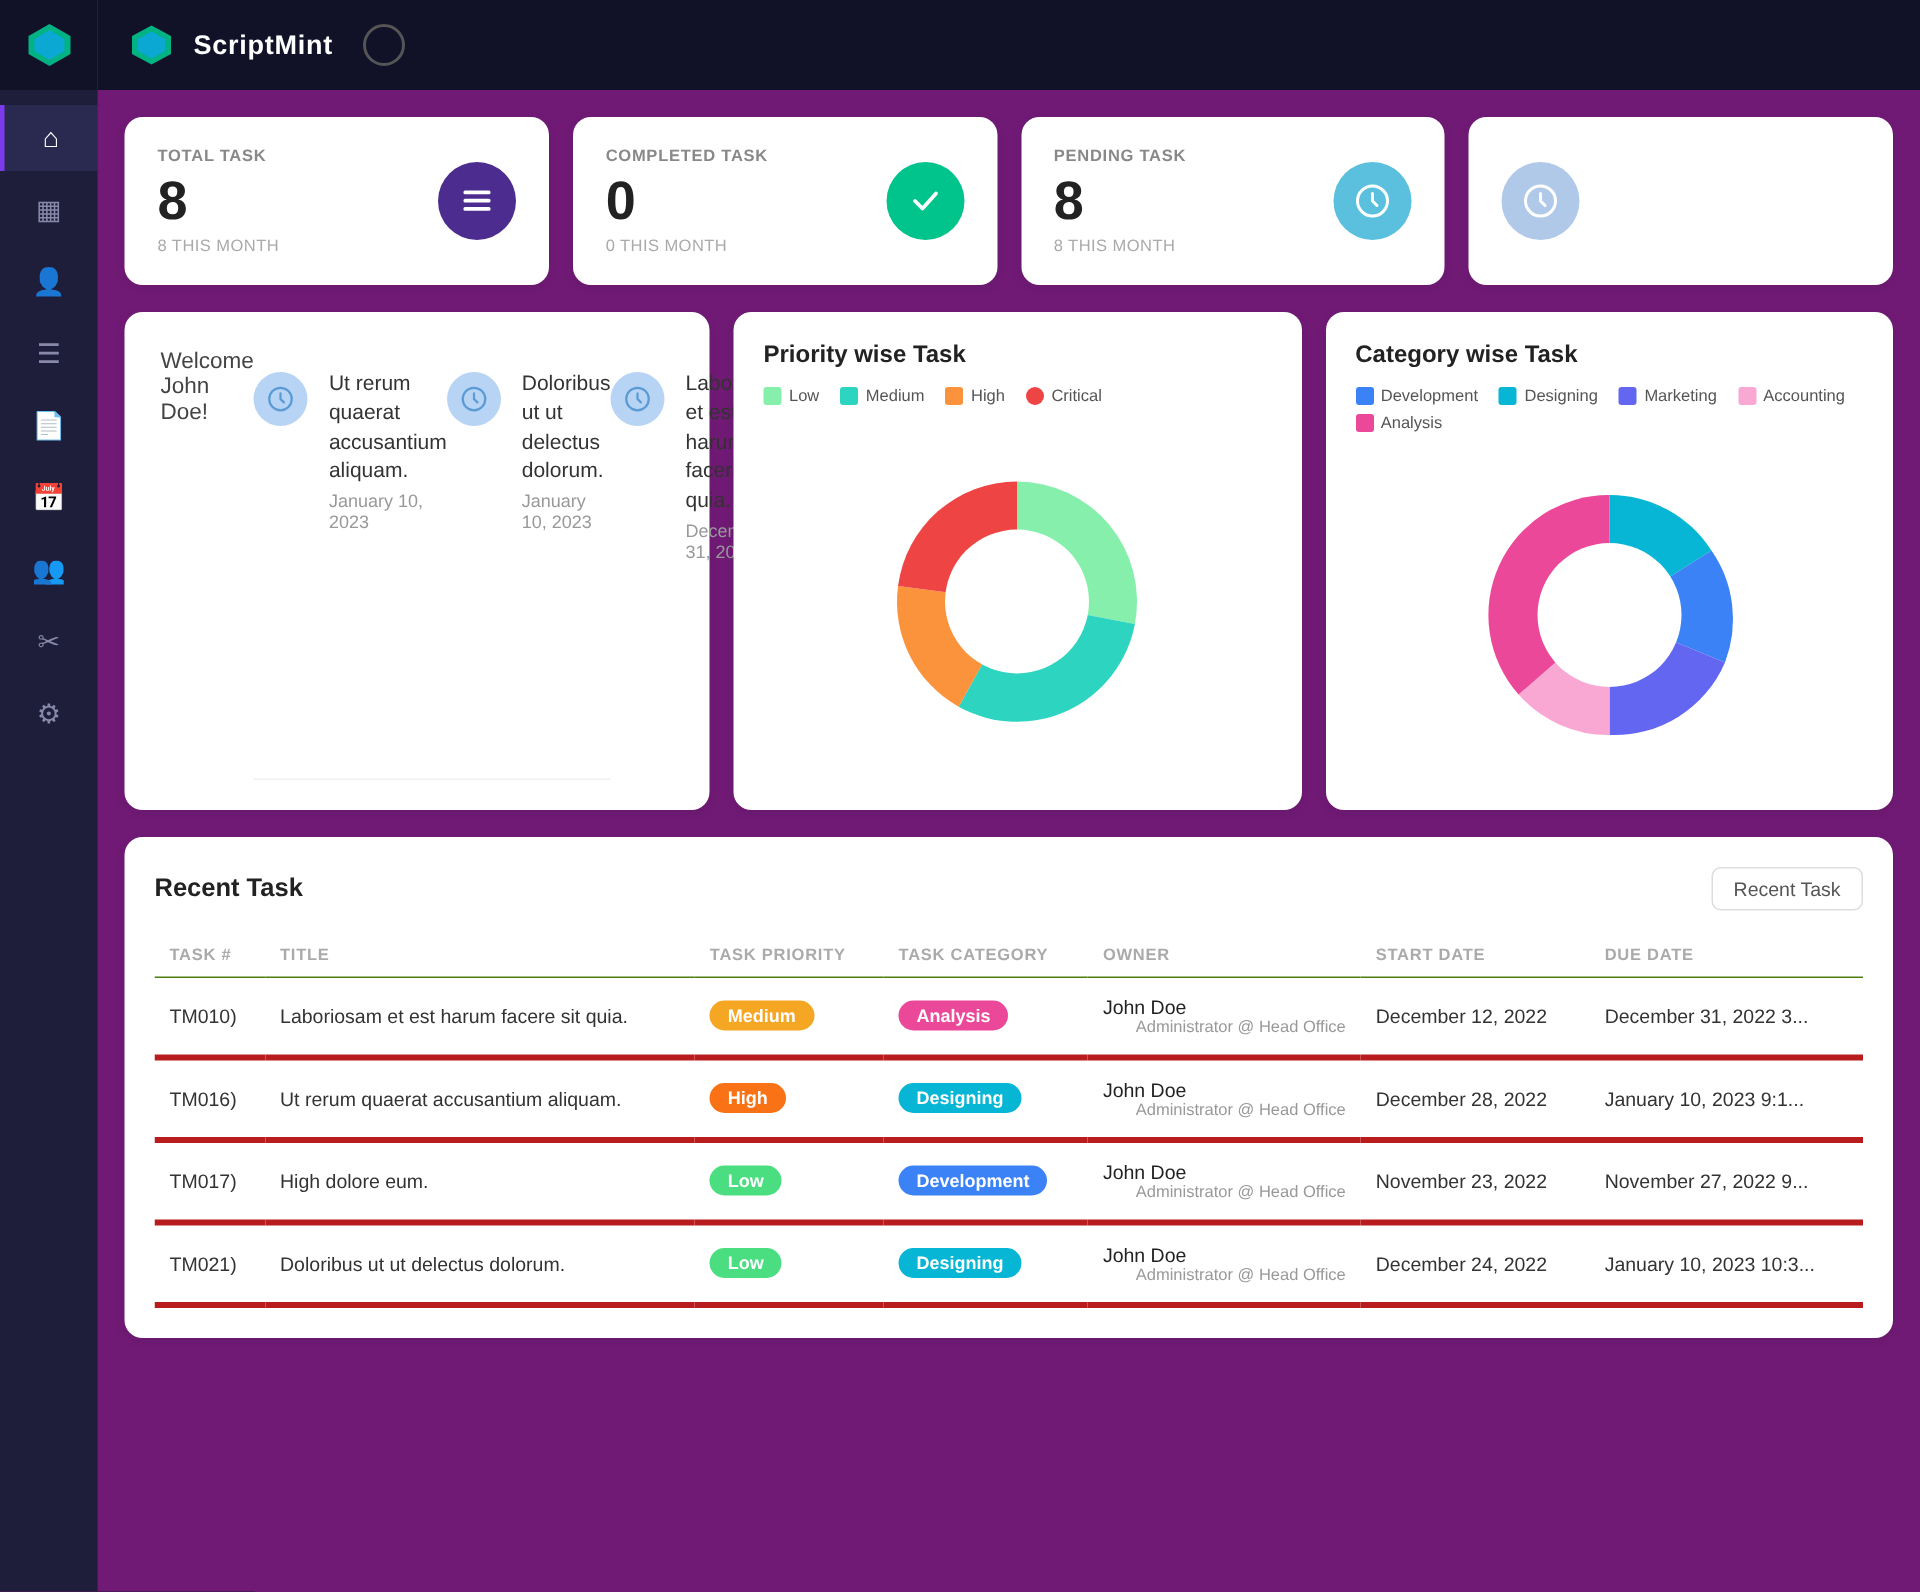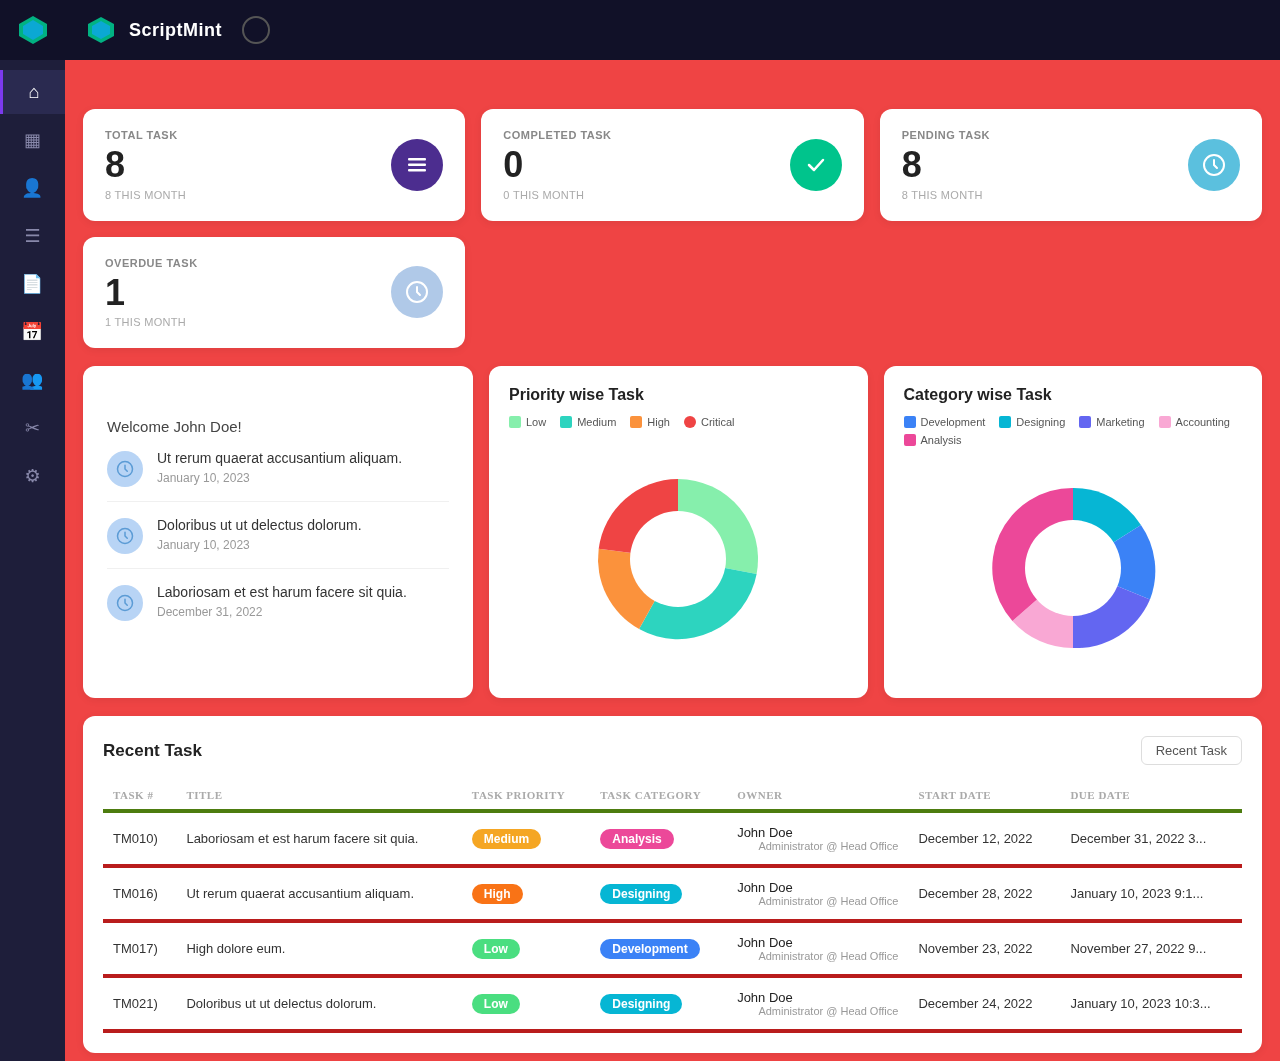--- a/index.html
+++ b/index.html
@@ -49,25 +49,24 @@
     }
     .sidebar-item.active {
       background: #2a2a50;
       color: #fff;
       border-left: 3px solid #7c3aed;
     }
 
     
     .main-content {
       flex: 1;
-      background: #ef4444;
+      background: #701a75;
       overflow-y: auto;
       display: flex;
       flex-direction: column;
-      gap: 31px;
     }
 
     
     .topbar {
       height: 60px;
       background: #111128;
       display: flex;
       align-items: center;
       padding: 0 20px;
       gap: 12px;
@@ -95,21 +94,21 @@
     .dashboard {
       padding: 18px;
       display: flex;
       flex-direction: column;
       gap: 18px;
     }
 
     
     .stats-row {
       display: grid;
-      grid-template-columns: repeat(3, 1fr);
+      grid-template-columns: repeat(4, 1fr);
       gap: 16px;
     }
     .stat-card {
       background: #fff;
       border-radius: 12px;
       padding: 20px 22px;
       display: flex;
       align-items: center;
       justify-content: space-between;
       box-shadow: 0 2px 8px rgba(0,0,0,0.07);
@@ -149,26 +148,25 @@
     
     .middle-row {
       display: grid;
       grid-template-columns: 390px 1fr 1fr;
       gap: 16px;
     }
 
     .welcome-card {
       background: #fff;
       border-radius: 12px;
-      padding: 8px 24px 20px;
+      padding: 24px 24px 20px;
       box-shadow: 0 2px 8px rgba(0,0,0,0.07);
       display: flex;
-      flex-direction: column;
+      flex-direction: row;
       gap: 0;
-      justify-content: center;
     }
     .welcome-greeting {
       font-size: 15px;
       color: #444;
       font-weight: 400;
     }
     .welcome-date {
       font-size: 22px;
       font-weight: 700;
       color: #111;
@@ -271,22 +269,21 @@
       font-size: 13px;
     }
     thead th {
       text-align: left;
       padding: 8px 10px;
       color: #aaa;
       font-size: 11px;
       font-weight: 600;
       text-transform: uppercase;
       letter-spacing: 0.5px;
-      border-bottom: 4px solid #4d7c0f;
-      font-family: Liberation Serif, serif;
+      border-bottom: 1px solid #4d7c0f;
     }
     tbody tr {
       border-bottom: 4px solid #b91c1c;
     }
     tbody td {
       padding: 12px 10px;
       color: #333;
       vertical-align: middle;
     }
     .owner-name { font-weight: 500; color: #222; }
@@ -401,25 +398,20 @@
         </div>
         <div class="stat-icon" style="background:#5bc0de;">
           <svg width="24" height="24" viewBox="0 0 24 24" fill="white">
               <circle cx="12" cy="12" r="10" stroke="white" stroke-width="2" fill="none"></circle>
               <path d="M12 7v5l3 3" stroke="white" stroke-width="2" fill="none" stroke-linecap="round"></path>
             </svg>
         </div>
       </div>
 
       <div class="stat-card">
-        <div class="stat-info">
-          <span class="stat-label">OVERDUE TASK</span>
-          <span class="stat-value">1</span>
-          <span class="stat-sub">1 THIS MONTH</span>
-        </div>
         <div class="stat-icon" style="background:#b0c9e8;">
           <svg width="24" height="24" viewBox="0 0 24 24" fill="white">
               <circle cx="12" cy="12" r="10" stroke="white" stroke-width="2" fill="none"></circle>
               <path d="M12 7v5l3 3" stroke="white" stroke-width="2" fill="none" stroke-linecap="round"></path>
             </svg>
         </div>
       </div>
     </div>
 
     <div class="middle-row">

